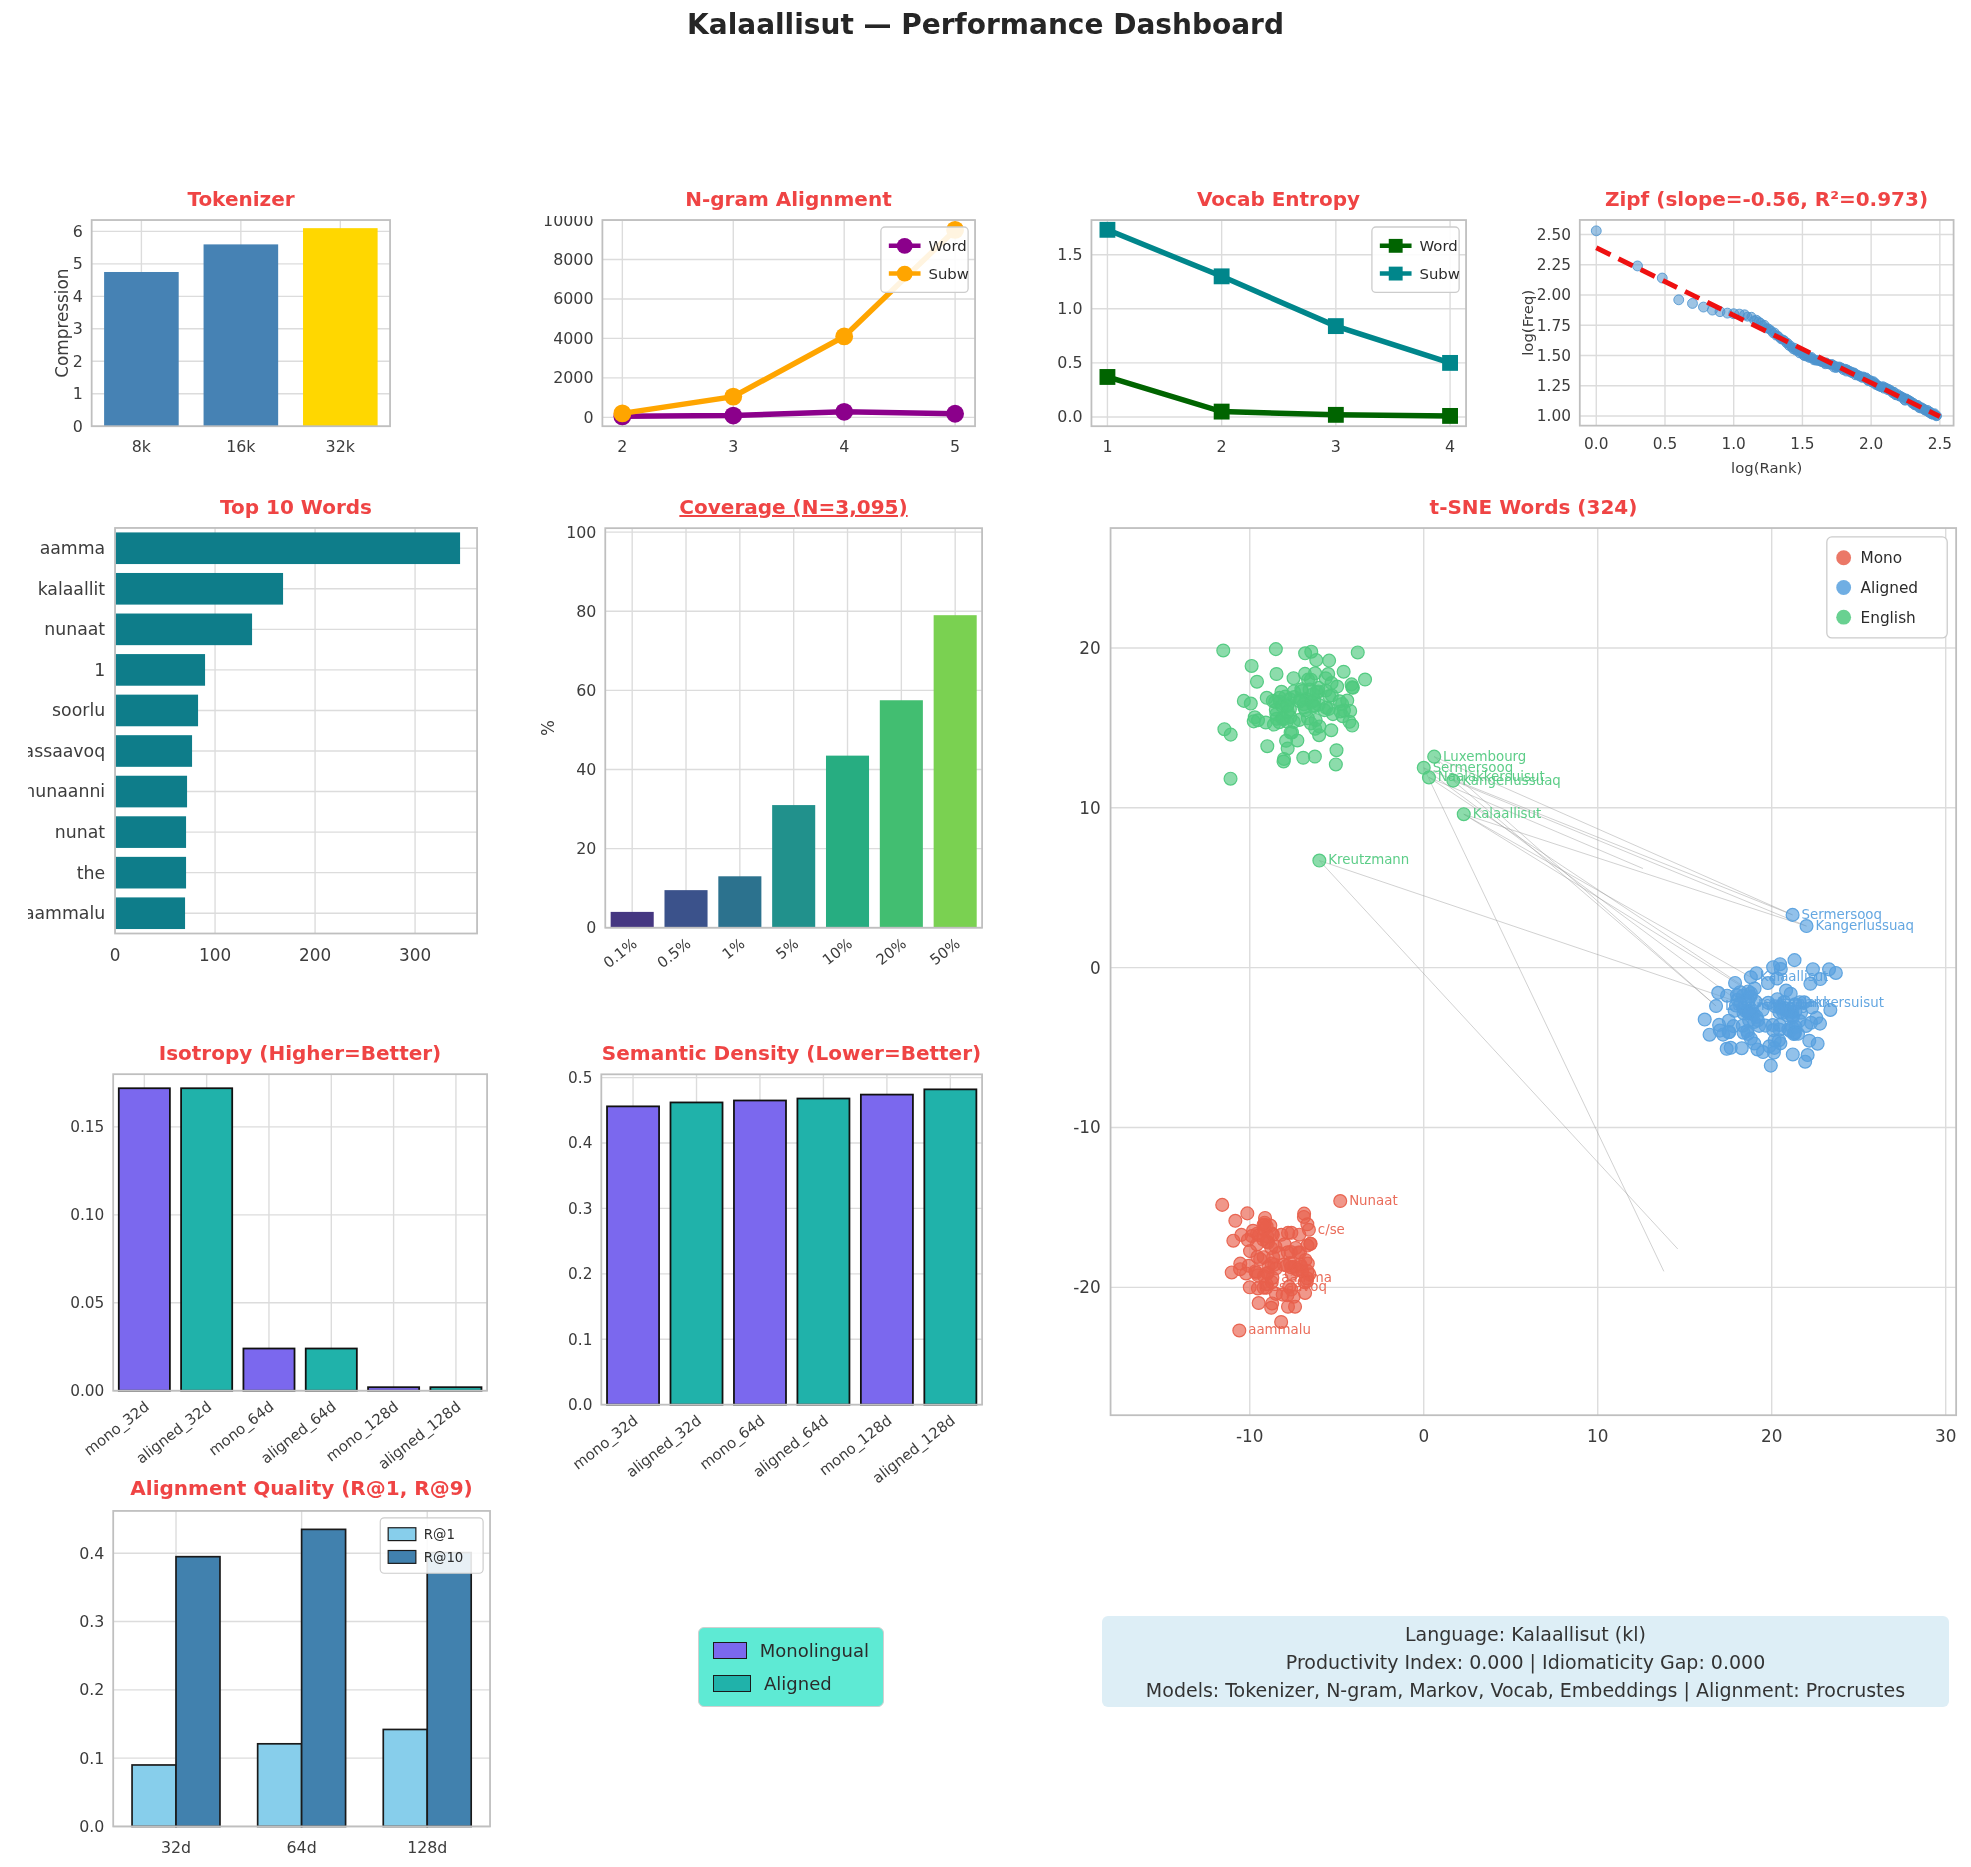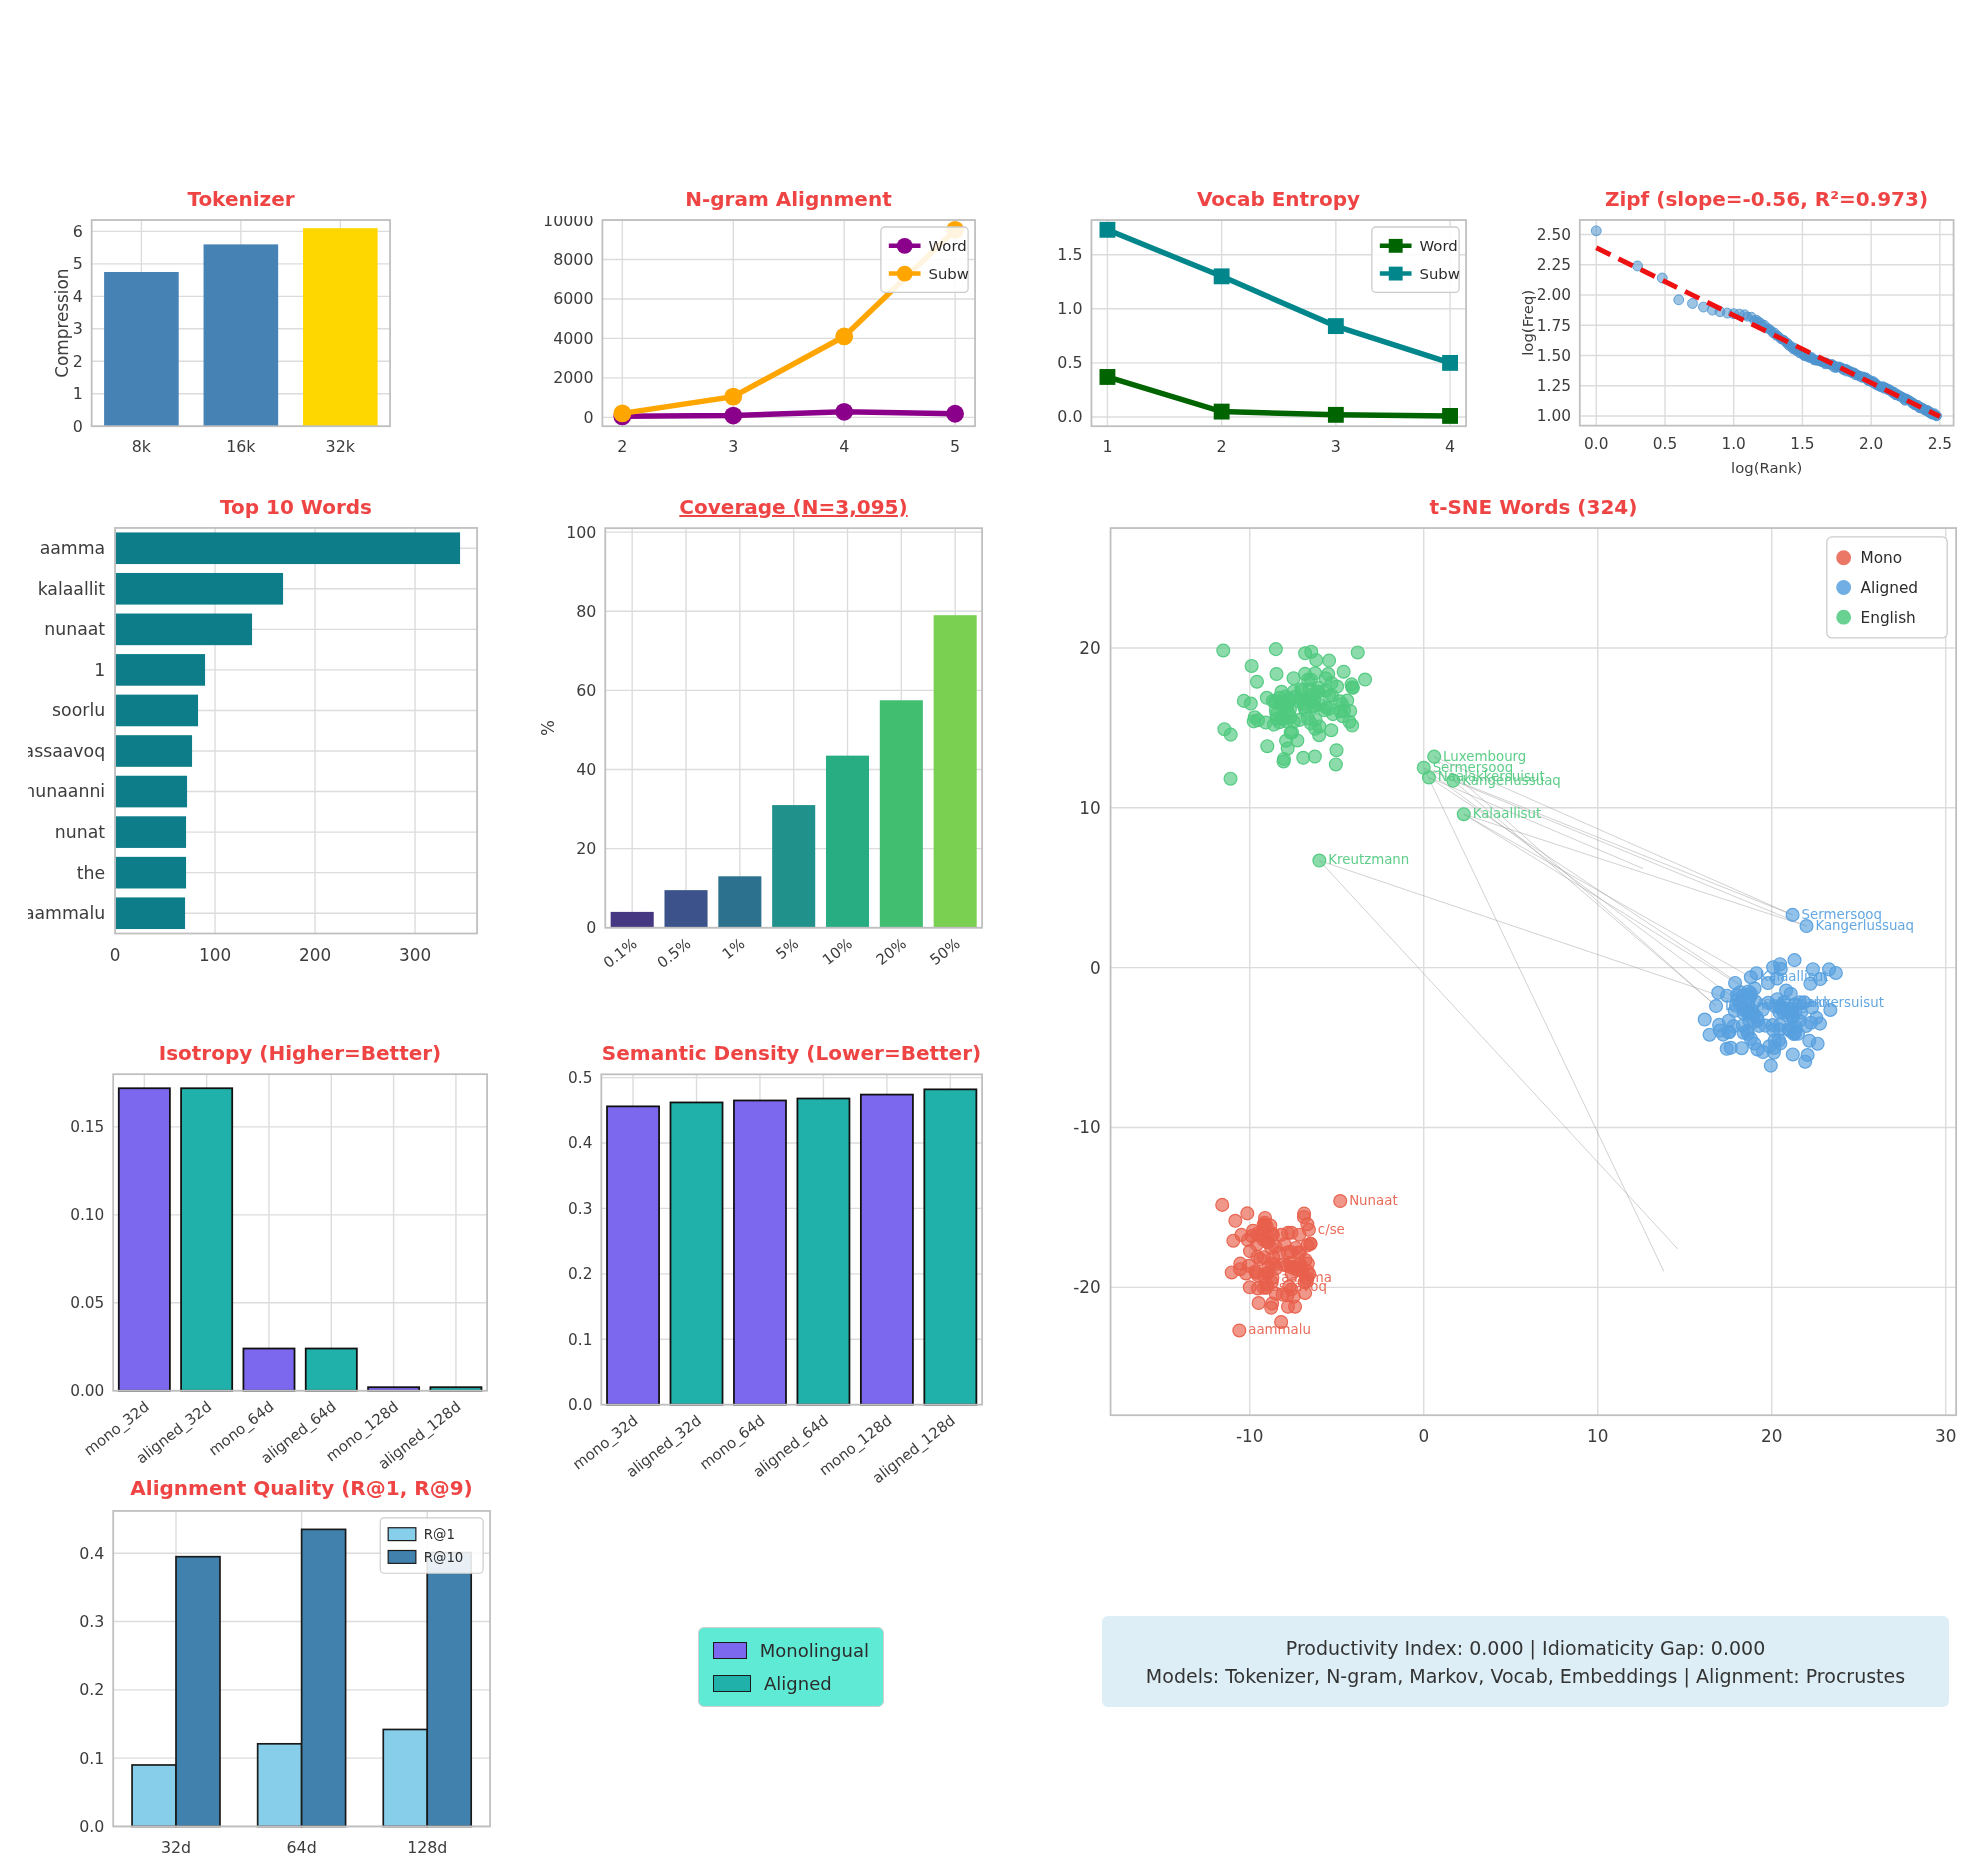--- a/index.html
+++ b/index.html
@@ -13,20 +13,21 @@
   .legend-row{display:flex;align-items:center;gap:13px;}
   .legend-swatch{width:38px;height:17px;border:1.6px solid #1a1a1a;box-sizing:border-box;}
   .legend-label{font-size:18px;color:#2b2b2b;}
   #info-box{position:absolute;left:1102px;top:1616px;width:847px;height:91px;background:#ddeef6;border-radius:6px;display:flex;flex-direction:column;justify-content:center;text-align:center;font-size:19px;line-height:28px;color:#333;}
 </style>
 </head>
 <body>
 
 <div id="canvas">
 
+  <div id="main-title">Kalaallisut — Performance Dashboard</div>
 
   <div class="chart" style="left:54px;top:184px;width:342px;height:275px;">
     <div class="chart-title" style="padding-left: 32px;">Tokenizer</div>
     <svg class="plot" width="342" height="244" viewBox="0 0 345 246">
         <line x1="38" y1="212" x2="339" y2="212" stroke="#dcdcdc" stroke-width="1.4"></line>
         <line x1="38" y1="179.24409448818898" x2="339" y2="179.24409448818898" stroke="#dcdcdc" stroke-width="1.4"></line>
         <line x1="38" y1="146.48818897637796" x2="339" y2="146.48818897637796" stroke="#dcdcdc" stroke-width="1.4"></line>
         <line x1="38" y1="113.73228346456692" x2="339" y2="113.73228346456692" stroke="#dcdcdc" stroke-width="1.4"></line>
         <line x1="38" y1="80.97637795275591" x2="339" y2="80.97637795275591" stroke="#dcdcdc" stroke-width="1.4"></line>
         <line x1="38" y1="48.22047244094486" x2="339" y2="48.22047244094486" stroke="#dcdcdc" stroke-width="1.4"></line>
@@ -960,18 +961,19 @@
       <span class="legend-swatch" style="background: rgb(123, 104, 238);"></span>
       <span class="legend-label">Monolingual</span>
     </div>
     <div class="legend-row">
       <span class="legend-swatch" style="background: rgb(32, 178, 170);"></span>
       <span class="legend-label">Aligned</span>
     </div>
   </div>
 
   <div id="info-box">
+    <div>Language: Kalaallisut (kl)</div>
     <div>Productivity Index: 0.000  |  Idiomaticity Gap: 0.000</div>
     <div>Models: Tokenizer, N-gram, Markov, Vocab, Embeddings  |  Alignment: Procrustes</div>
   </div>
 
 </div>
 
 
 </body></html>

